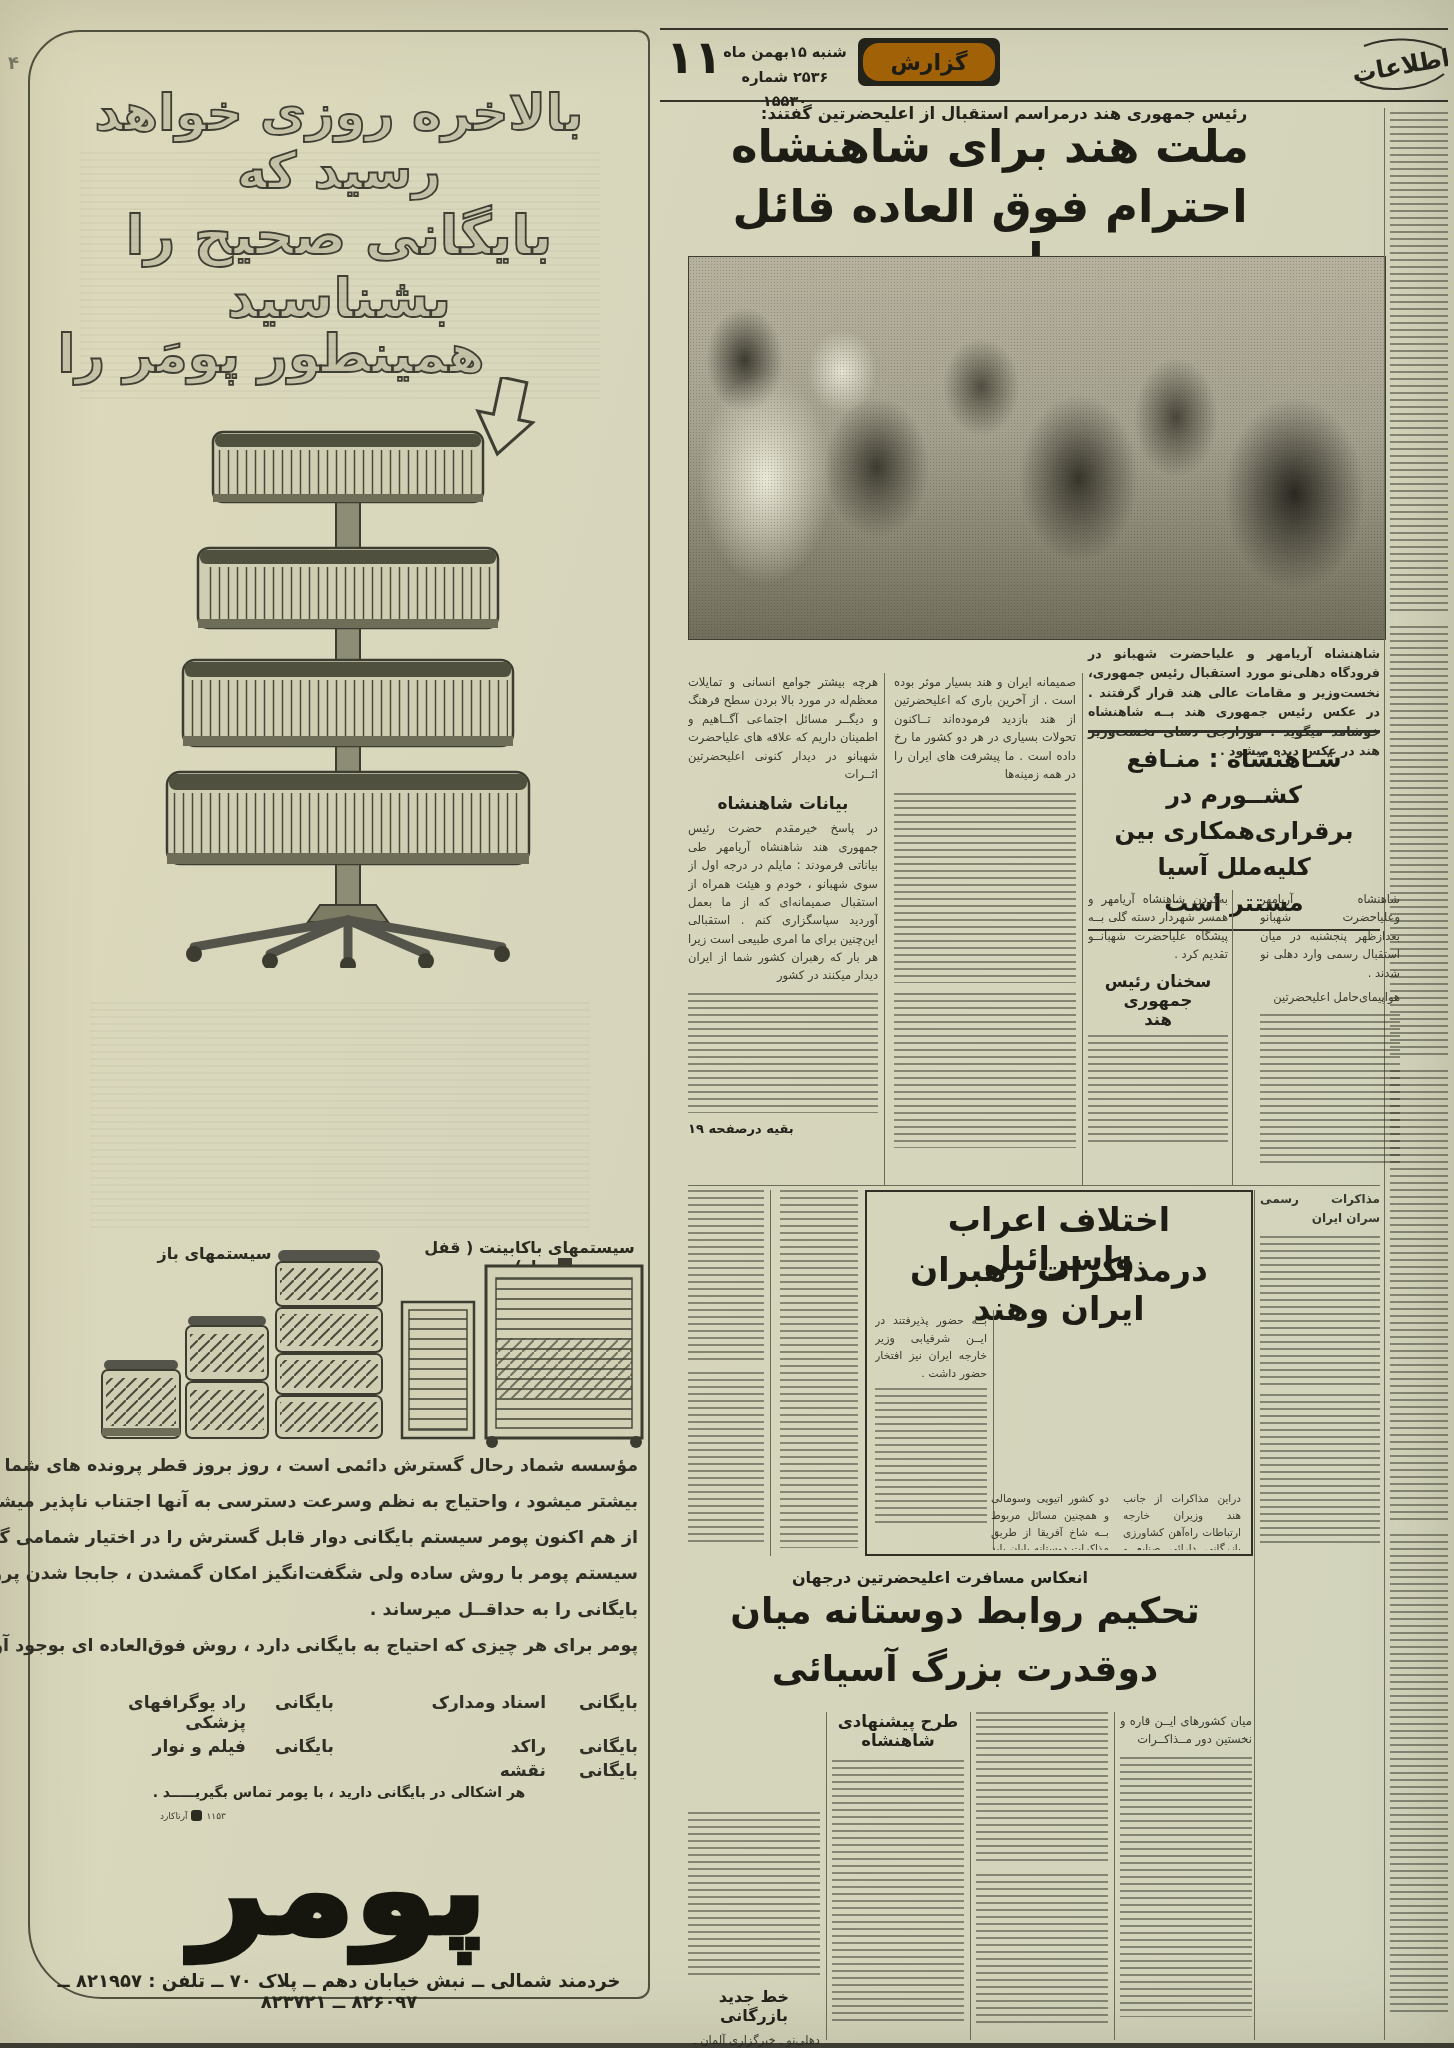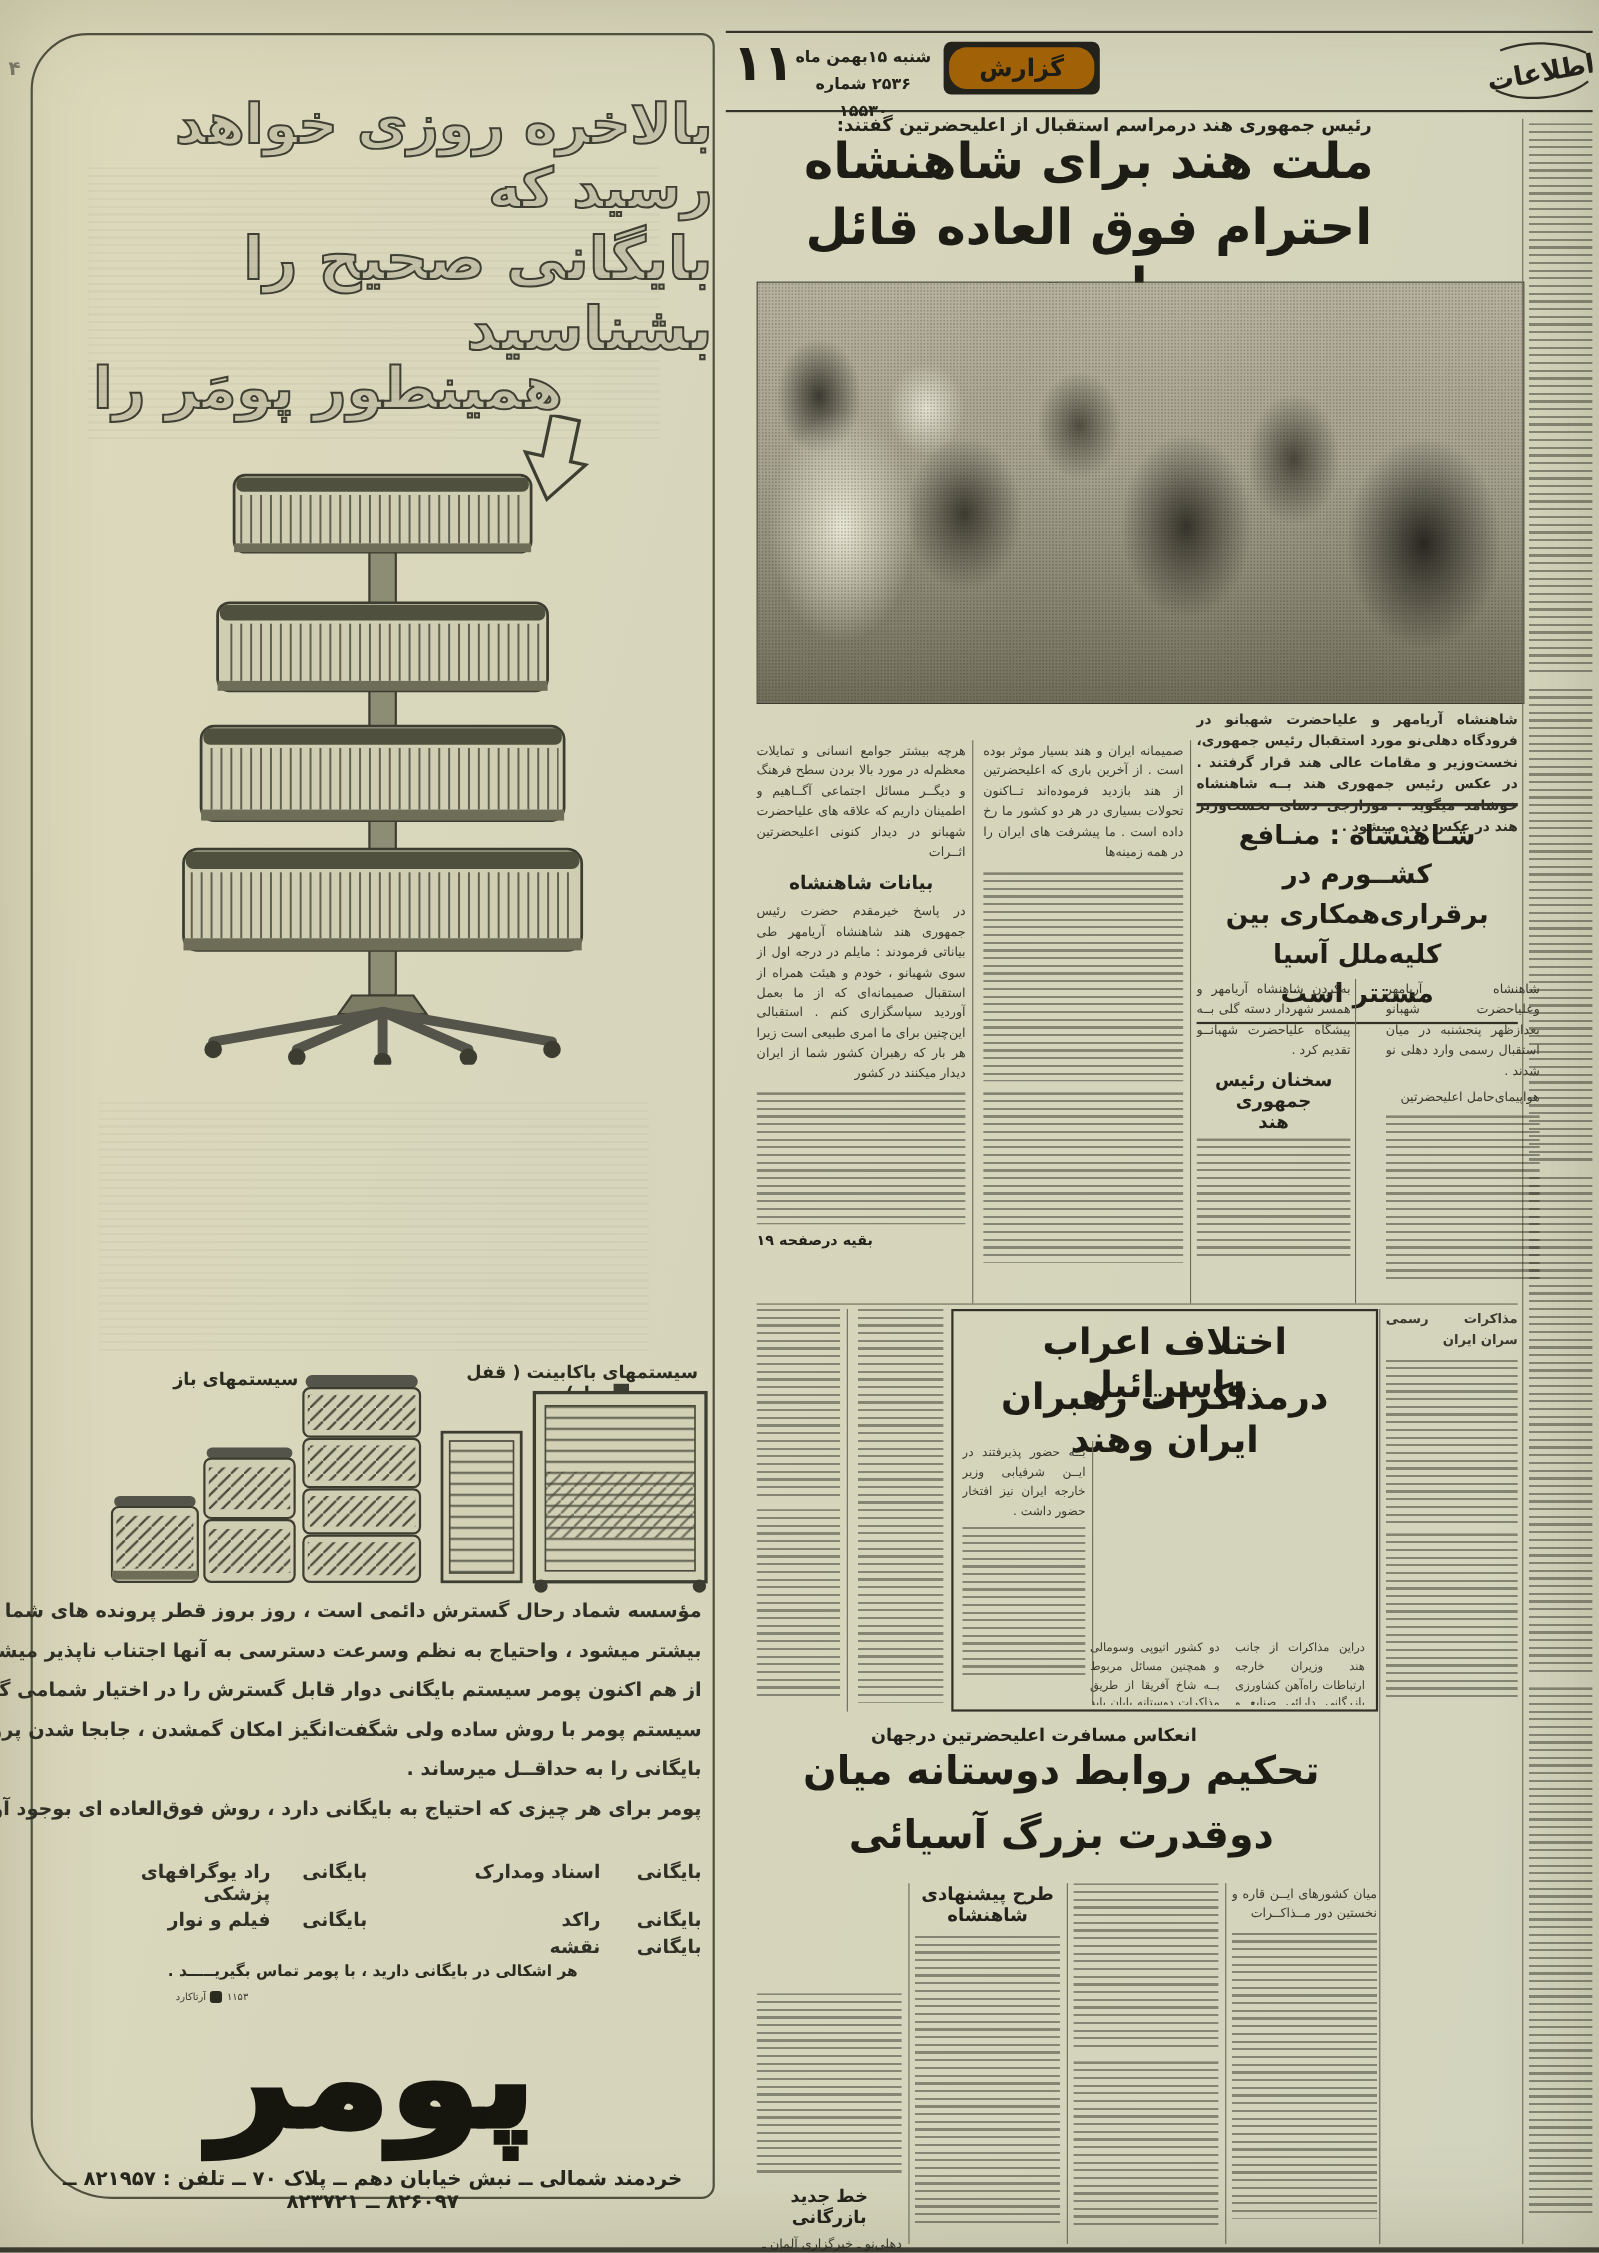--- a/index.html
+++ b/index.html
@@ -10,21 +10,21 @@
   .abs{position:absolute;}
   .rule-v{position:absolute;width:1px;background:#6a6a56;}
   .rule-h{position:absolute;height:2px;background:#3c3c30;}
   
   .ft{background-image:repeating-linear-gradient(180deg,rgba(46,46,36,.48) 0px,rgba(46,46,36,.48) 2px,rgba(0,0,0,0) 2px,rgba(0,0,0,0) 7px);}
   .body-txt{font-size:11.5px;line-height:1.6;text-align:justify;color:#3a3a2e;}
   .subhead{font-weight:bold;text-align:center;color:#23231b;}
   
   .ad-frame{position:absolute;left:28px;top:30px;width:618px;height:1965px;
             border:2px solid #50503f;border-radius:52px 12px 12px 74px;}
-  .ad-h{position:absolute;width:100%;text-align:right;font-weight:bold;
+  .ad-h{position:absolute;width:100%;text-align:center;font-weight:bold;
         color:rgba(62,62,48,.14);-webkit-text-stroke:1.8px #3e3e32;letter-spacing:1px;}
   .ghost{position:absolute;opacity:.08;transform:scaleX(-1);}
   .ad-label{position:absolute;font-size:16px;font-weight:bold;color:#2b2b20;}
   .ad-par{position:absolute;left:8px;right:10px;top:1423px;}
   .ad-par div{height:36px;font-size:17.5px;font-weight:bold;color:#303026;text-align:right;white-space:nowrap;}
   .ad-list{position:absolute;right:10px;left:60px;top:1660px;display:grid;
            grid-template-columns:92px 212px 88px 1fr;row-gap:4px;
            font-size:17px;font-weight:bold;color:#303026;}
   .ad-contact{position:absolute;width:100%;top:1752px;text-align:center;font-size:14px;font-weight:bold;color:#2b2b20;}
   .ad-mark{position:absolute;left:130px;top:1778px;display:flex;align-items:center;gap:4px;font-size:9px;color:#3a3a2e;}

